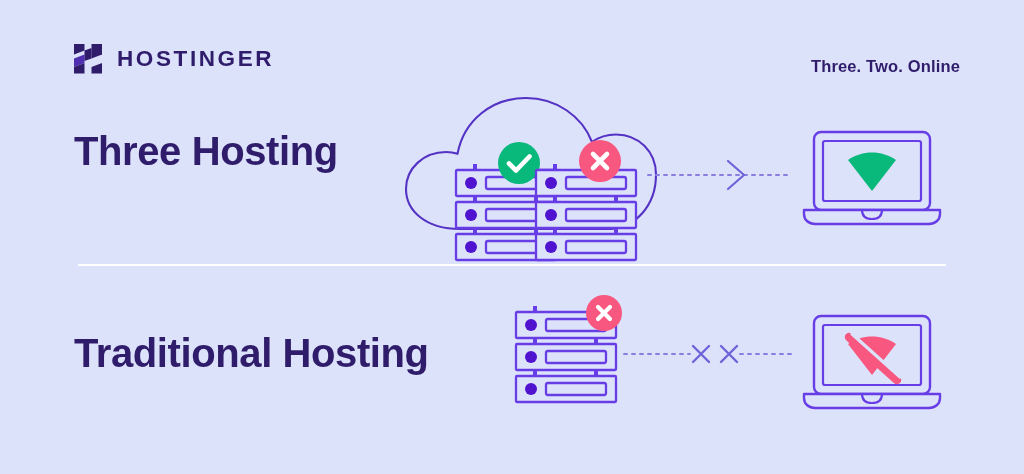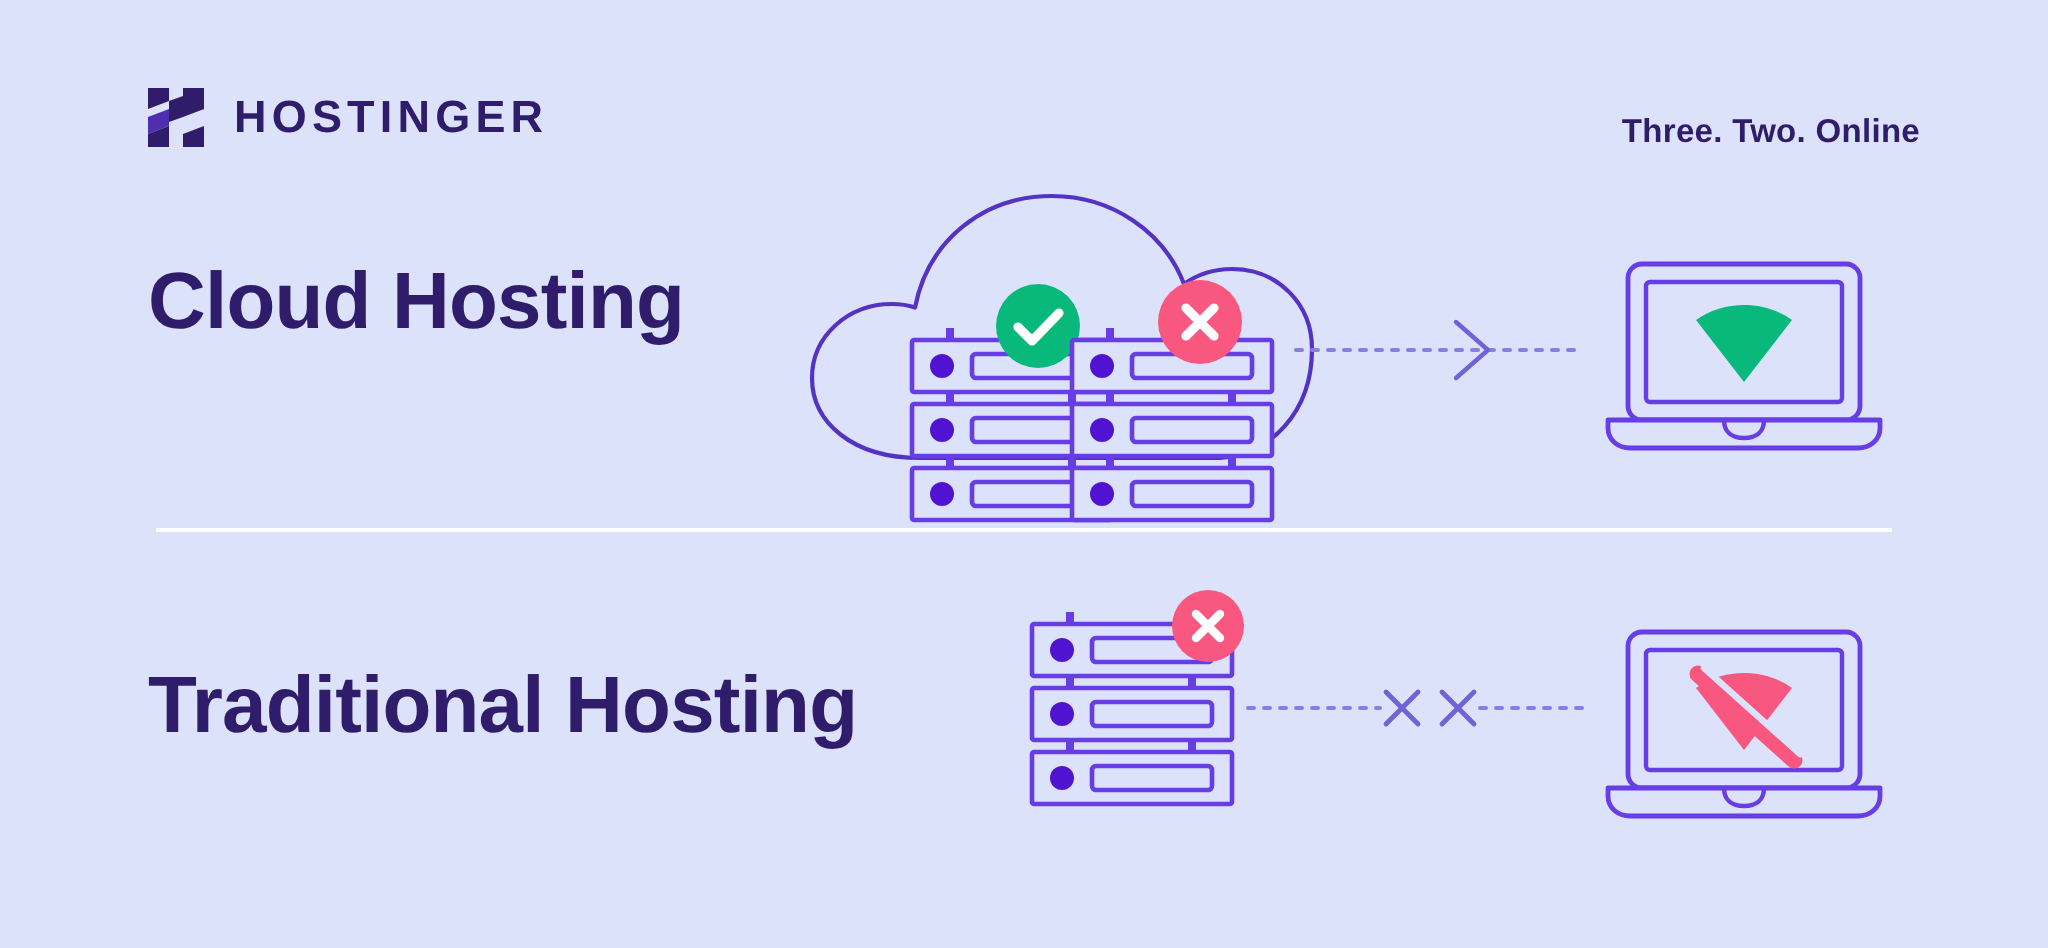--- a/index.html
+++ b/index.html
@@ -96,21 +96,21 @@
         <path d="M2 2 L12.5 2 L12.5 8.5 L2 12.5 Z" fill="#2f1c6a"></path>
         <path d="M19.5 2 L30 2 L30 31.5 L19.5 31.5 L19.5 25 L30 21 L30 12.5 L19.5 16.5 Z" fill="#2f1c6a"></path>
         <path d="M2 16.5 L12.5 12.5 L12.5 21 L2 25 Z" fill="#4f2fb0"></path>
         <path d="M2 25 L12.5 21 L12.5 31.5 L2 31.5 Z" fill="#2f1c6a"></path>
         <path d="M12.5 8.5 L19.5 6 L19.5 16.5 L12.5 19 Z" fill="#2f1c6a"></path>
       </svg>
     </span>
     <span id="brand-word">HOSTINGER</span>
   </div>
 
-  <div class="row-title" id="title-cloud">Cloud Hosting</div>
+  <div class="row-title" id="title-cloud">Three Hosting</div>
   <div class="row-title" id="title-traditional">Traditional Hosting</div>
 
   <div id="divider"></div>
 
   <div class="art" id="cloud-art">
     <svg width="264" height="146" viewBox="0 0 264 146">
 
       <path d="M62,139
                C28,139 8,121 8,99
                C8,78 26,62 48,62

